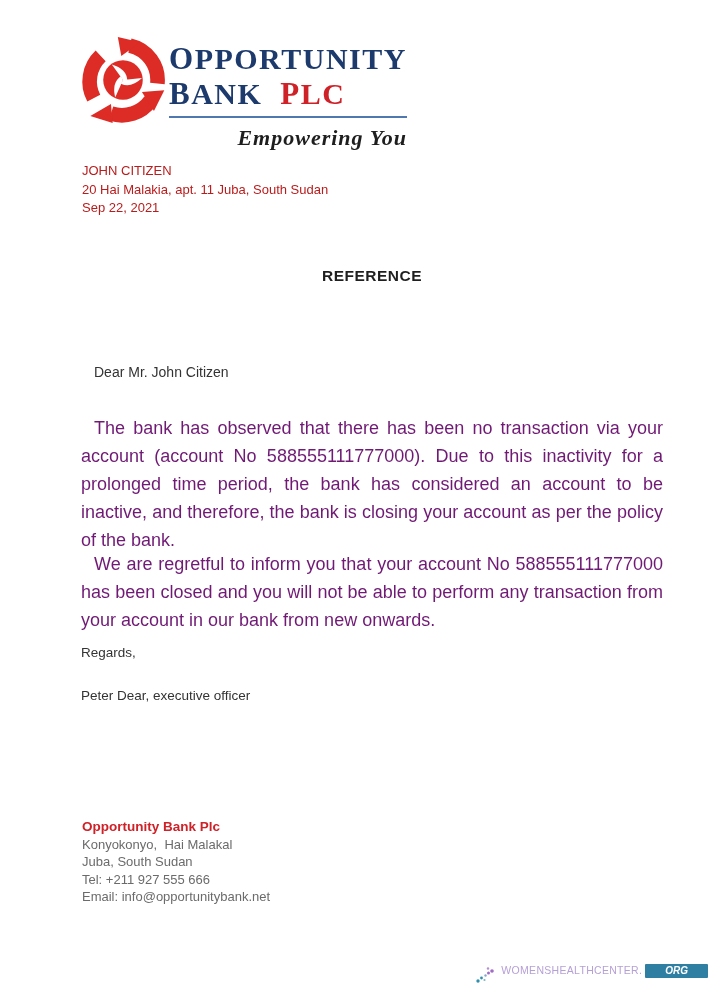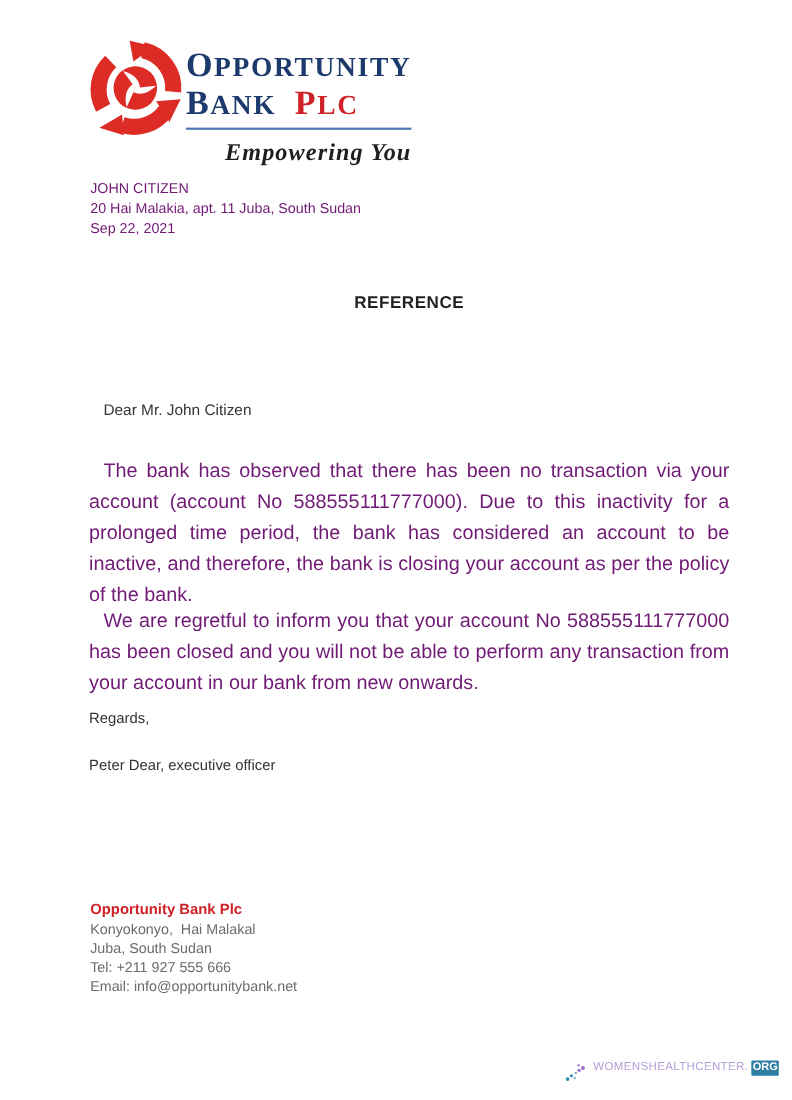--- a/index.html
+++ b/index.html
@@ -9,36 +9,36 @@
     background:#ffffff; overflow:hidden;
     font-family:"Liberation Sans", sans-serif; color:#3a3a3a;
   }
 
   
   .logo-block { position:absolute; left:80px; top:36px; display:flex; align-items:flex-start; }
   .emblem { width:86px; height:88px; flex:0 0 auto; }
   .logo-text { margin-left:3px; padding-top:6px; }
   .logo-line1, .logo-line2 {
     font-family:"Liberation Serif", serif; font-weight:bold;
-    font-size:25px; letter-spacing:1.5px; line-height:1.12;
+    font-size:30px; letter-spacing:1.5px; line-height:1.12;
     color:var(--brand-navy, #1d3a6d);
   }
   .logo-line1::first-letter { font-size:31px; }
   .logo-line2 { border-bottom:2px solid var(--underline-blue, #4f78b0); padding-bottom:5px; }
   .logo-line2 .bank { display:inline-block; color:var(--brand-navy, #1d3a6d); }
   .logo-line2 .bank::first-letter { font-size:31px; }
   .logo-line2 .plc { display:inline-block; margin-left:9px; color:var(--brand-red, #cf2128); }
   .logo-line2 .plc::first-letter { font-size:31px; }
   .tagline {
     font-family:"Liberation Serif", serif; font-style:italic; font-weight:bold;
     font-size:22px; color:#1e1e1e; text-align:right; margin-top:7px; letter-spacing:1px;
   }
 
   
-  .recipient { position:absolute; left:82px; top:162px; font-size:13px; line-height:18.5px; color:#701a75; }
+  .recipient { position:absolute; left:82px; top:162px; font-size:13px; line-height:18.5px; color:#b91c1c; }
 
   
   .letter-title {
     position:absolute; left:81px; top:267px; width:582px; text-align:center;
     font-weight:bold; font-size:15.5px; letter-spacing:0.5px; color:#1f1f1f;
   }
   .salutation { position:absolute; left:81px; top:364px; font-size:14px; padding-left:13px; color:#333; }
   .para {
     position:absolute; left:81px; width:582px;
     font-size:18px; line-height:28px; text-align:justify; text-indent:13px; color:#701a75;
@@ -52,21 +52,21 @@
   .footer { position:absolute; left:82px; top:818px; font-size:13px; line-height:17.5px; color:#6b6b6b; }
   .footer .company { color:var(--brand-red, #d92b25); font-weight:bold; font-size:13.5px; white-space:pre-wrap; }
   .footer div { white-space:pre-wrap; }
 
   
   .watermark { position:absolute; right:12px; top:964px; display:flex; align-items:flex-start; gap:1px; }
   .wm-dots { width:24px; height:22px; margin-right:1px; }
   .wm-text { font-size:10.5px; color:var(--wm-purple, #b5a0d6); letter-spacing:0.3px; }
   .wm-badge {
     font-size:10px; font-weight:bold; color:#ffffff; line-height:1;
-    background:var(--wm-badge-blue, #2f7fa3); padding:2px 1px; border-radius:1px; margin-left:2px;
+    background:var(--wm-badge-blue, #2f7fa3); padding:2px 20px; border-radius:1px; margin-left:2px;font-style:italic;
   }
 </style>
 </head>
 <body>
 
 <div class="page">
 
   <header class="logo-block">
     <svg class="emblem" viewBox="0 0 100 100" aria-hidden="true">
       <g stroke="#dd2b26" stroke-width="17" fill="none">

